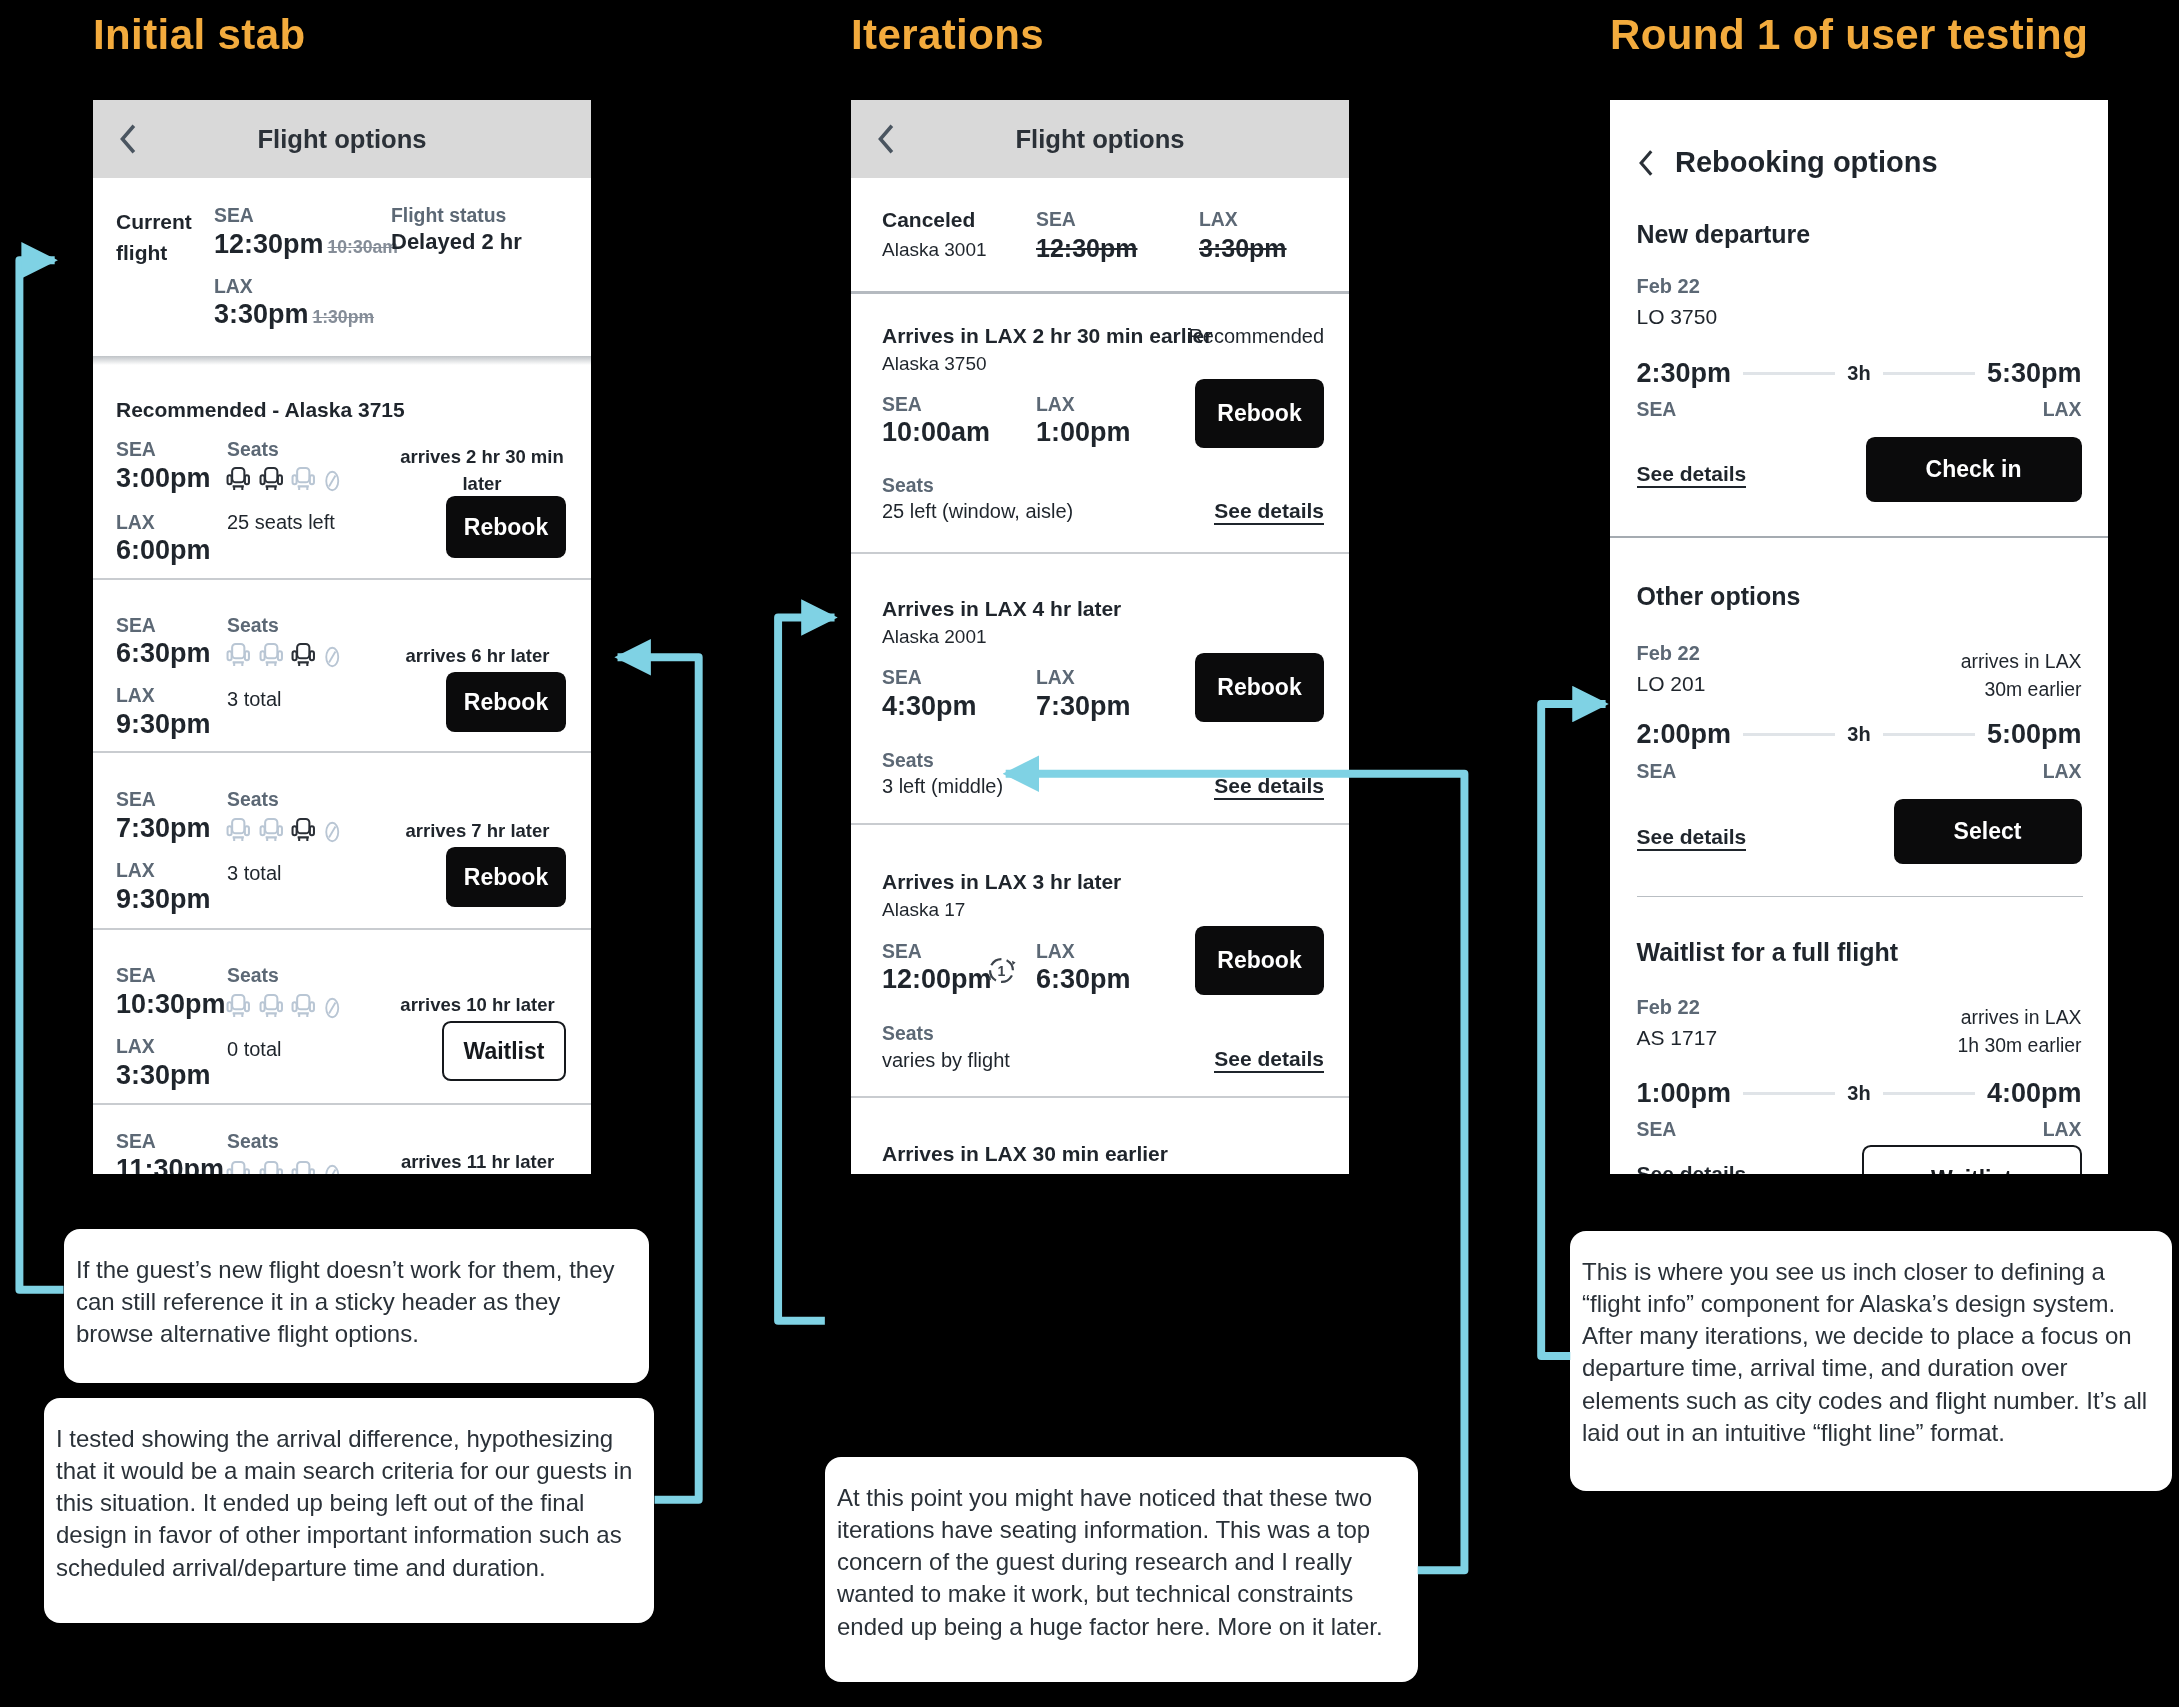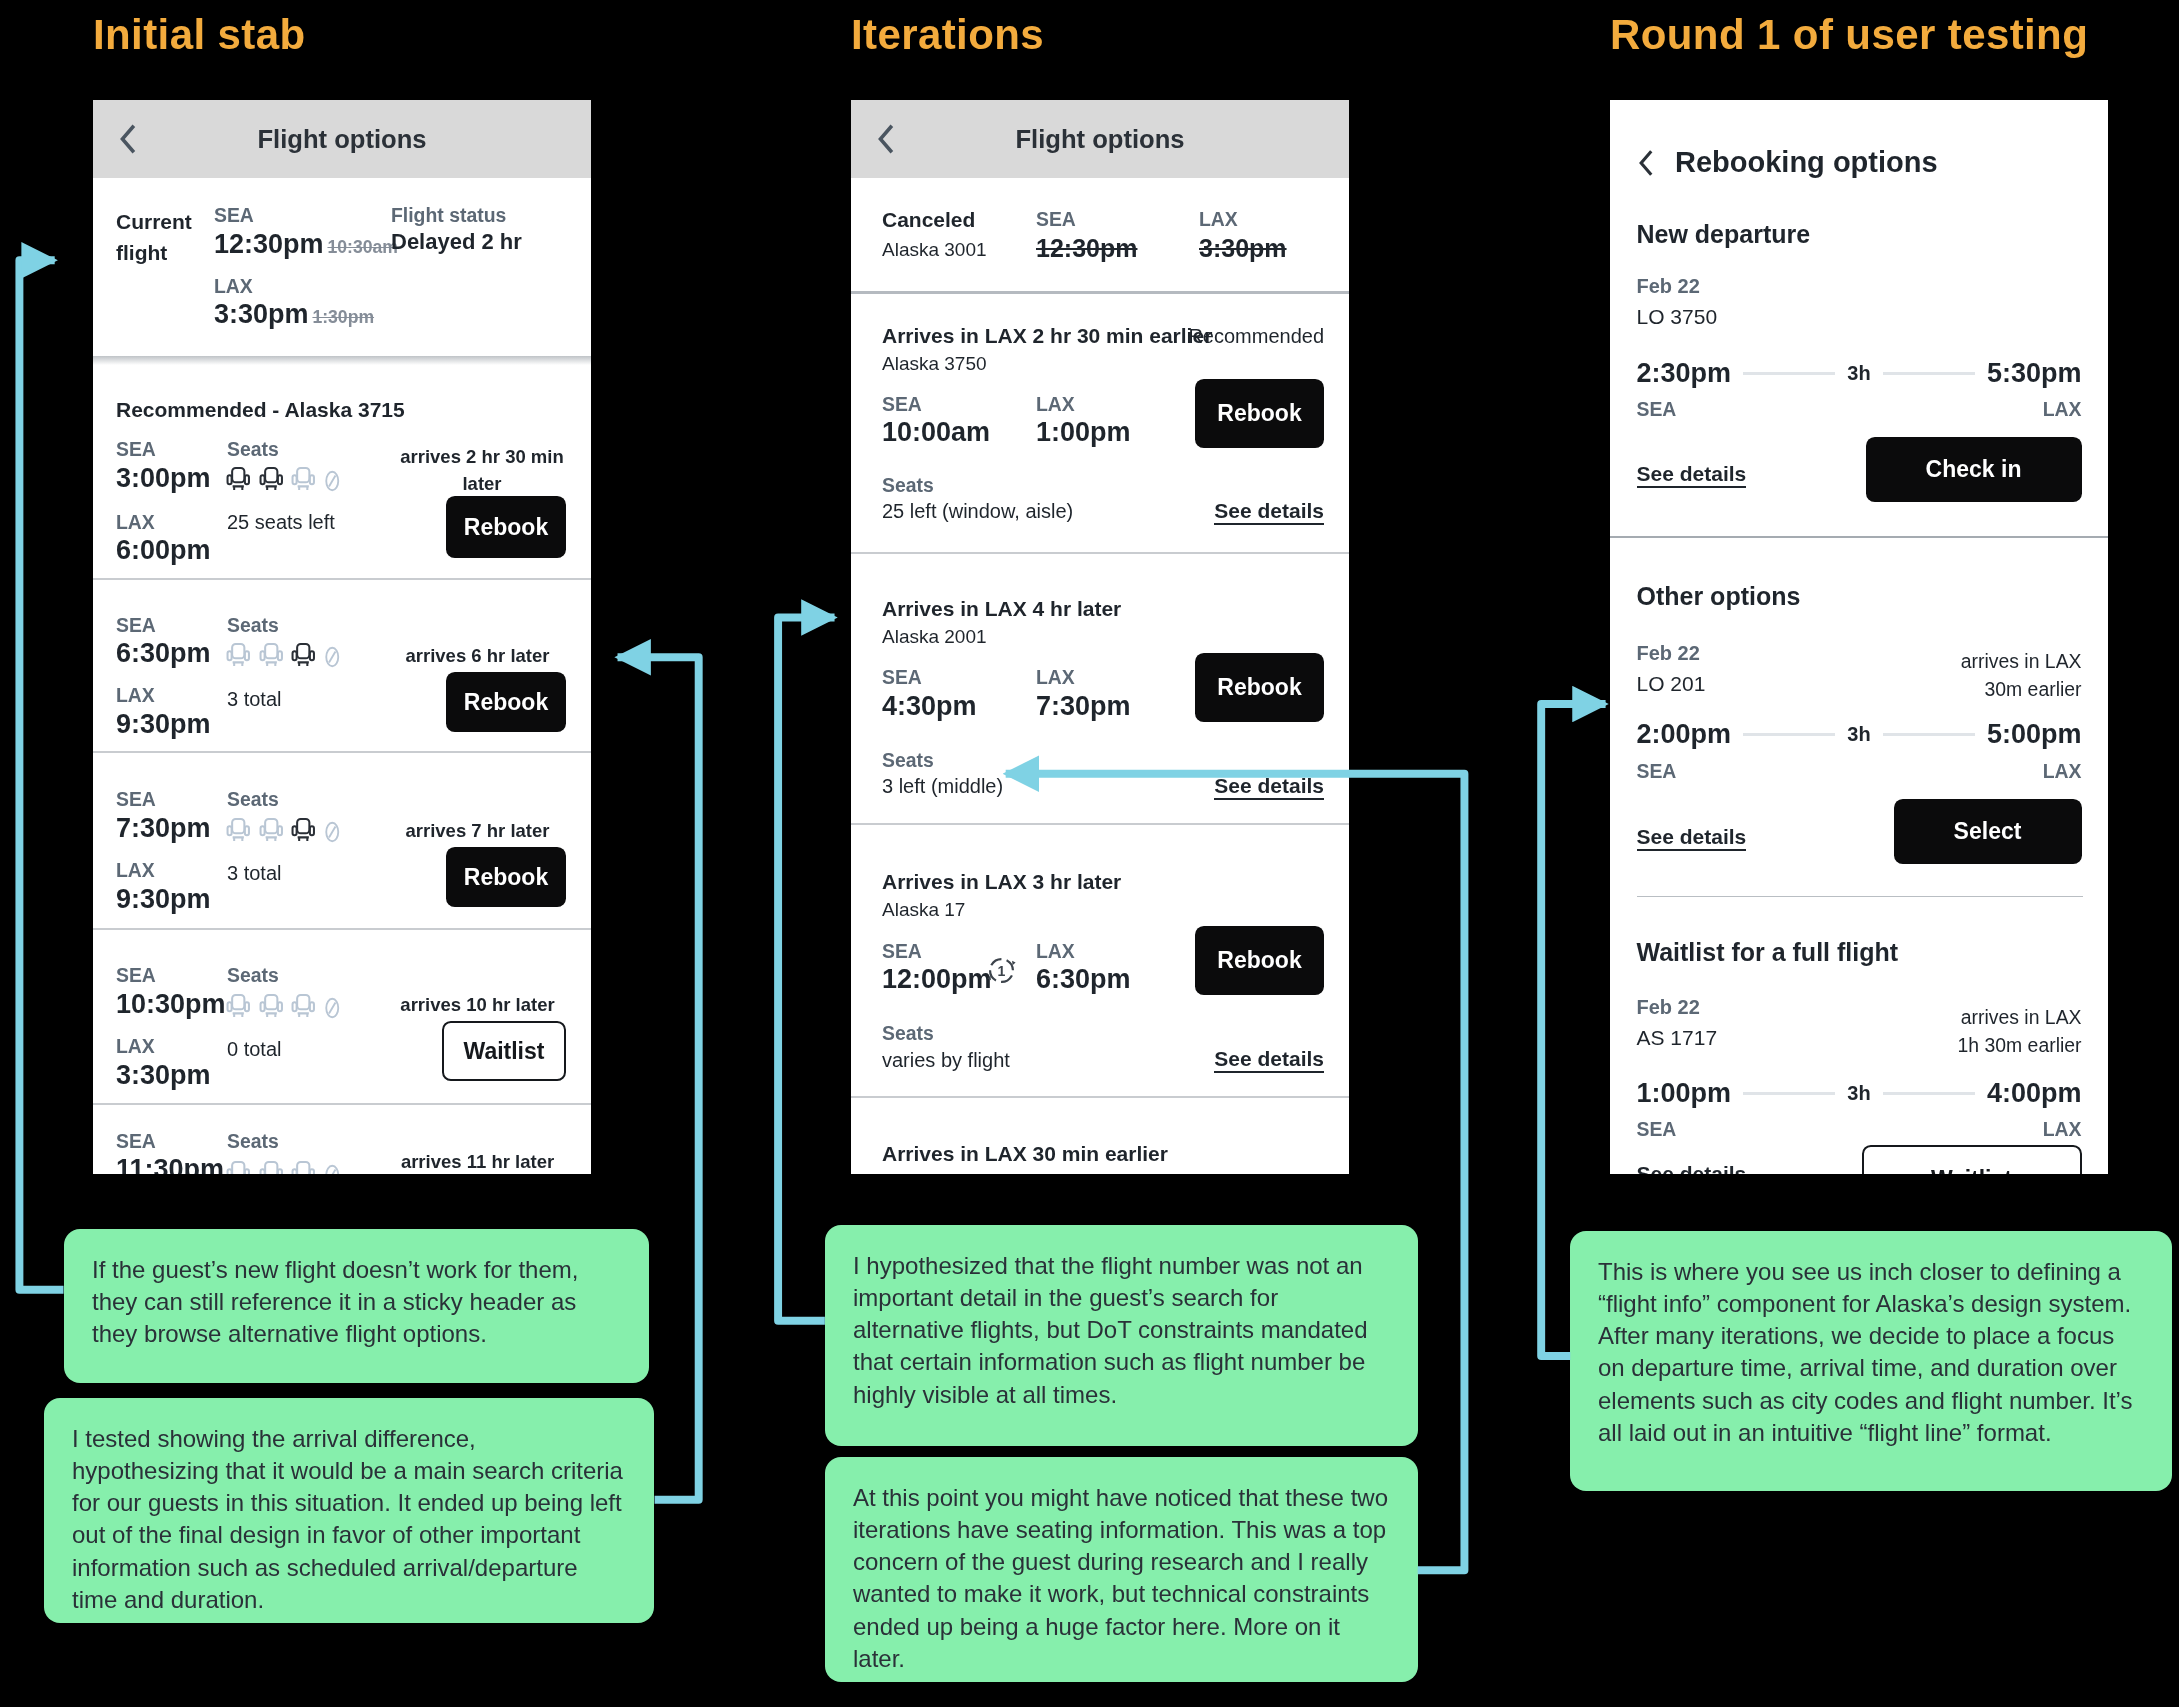--- a/index.html
+++ b/index.html
@@ -38,22 +38,22 @@
   .fline{left:26.5px;right:26.5px;display:flex;align-items:center;}
   .fline *{position:static;}
   .ftime{font-size:27px;font-weight:bold;color:#1F252C;}
   .fseg{flex:1;height:2.6px;background:#E0E4E8;margin:0 12.4px;}
   .fdur{font-size:20px;font-weight:bold;color:#1F252C;}
   .fcodes{left:26.5px;right:26.5px;display:flex;justify-content:space-between;}
   .fcodes *{position:static;}
   .rnote{right:26.5px;text-align:right;color:#1F252C;font-size:19.4px;font-weight:400;line-height:28px;}
   .p3div{left:0;width:498px;height:1.8px;background:#A5ABB1;}
   .p3div-inset{left:26.5px;width:446px;height:1.3px;background:#B9BEC3;}
-  .ann{position:absolute;background:#86efac;border-radius:16px;color:#2A3138;
-       font-size:24px;line-height:1.34;padding:25px 28px;box-sizing:border-box;}
+  .ann{position:absolute;background:#ffffff;border-radius:16px;color:#2A3138;
+       font-size:24px;line-height:1.34;padding:25px 12px;box-sizing:border-box;}
   .overlay{position:absolute;left:0;top:0;pointer-events:none;}
 </style>
 </head>
 <body>
 
 <div id="canvas">
 
   <div class="coltitle" style="left:93px;top:10.6px">Initial stab</div>
   <div class="coltitle" style="left:851px;top:10.6px">Iterations</div>
   <div class="coltitle" style="left:1610px;top:10.6px">Round 1 of user testing</div>
@@ -392,21 +392,20 @@
     <div class="fcodes" style="top:1018px">
       <span class="lbl">SEA</span>
       <span class="lbl">LAX</span>
     </div>
     <div class="see" style="left:26.5px;top:1062px">See details</div>
     <div class="btn outline" style="right:26.5px;top:1045px;width:216px;height:65px">Waitlist</div>
   </div>
 
   <div class="ann" style="left:64px;top:1229px;width:585px;height:154px">If the guest’s new flight doesn’t work for them, they can still reference it in a sticky header as they browse alternative flight options.</div>
   <div class="ann" style="left:44px;top:1398px;width:610px;height:225px">I tested showing the arrival difference, hypothesizing that it would be a main search criteria for our guests in this situation. It ended up being left out of the final design in favor of other important information such as scheduled arrival/departure time and duration.</div>
-  <div class="ann" style="left:825px;top:1225px;width:593px;height:221px">I hypothesized that the flight number was not an important detail in the guest’s search for alternative flights, but DoT constraints mandated that certain information such as flight number be highly visible at all times.</div>
   <div class="ann" style="left:825px;top:1457px;width:593px;height:225px">At this point you might have noticed that these two iterations have seating information. This was a top concern of the guest during research and I really wanted to make it work, but technical constraints ended up being a huge factor here. More on it later.</div>
   <div class="ann" style="left:1570px;top:1231px;width:602px;height:260px">This is where you see us inch closer to defining a “flight info” component for Alaska’s design system. After many iterations, we decide to place a focus on departure time, arrival time, and duration over elements such as city codes and flight number. It’s all laid out in an intuitive “flight line” format.</div>
 
   <svg class="overlay" width="2179" height="1708" viewBox="0 0 2470 1936">
     <defs>
       <marker id="ah" markerWidth="4.6" markerHeight="4.6" refX="4.2" refY="2.3" orient="auto">
         <path d="M0 0 L4.6 2.3 L0 4.6 z" fill="#7FD2E4"></path>
       </marker>
     </defs>
     <polyline points="72,1462 22,1462 22,295 62,295" fill="none" stroke="#7FD2E4" stroke-width="9" stroke-linejoin="round" marker-end="url(#ah)"></polyline>

